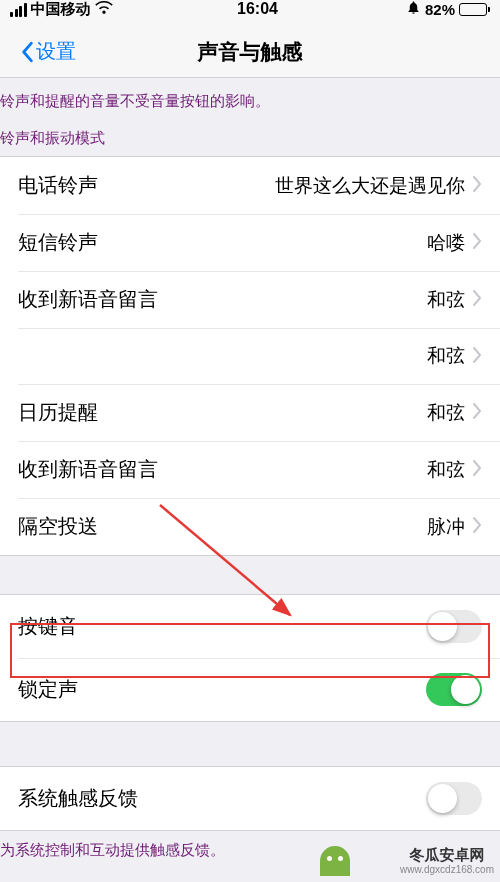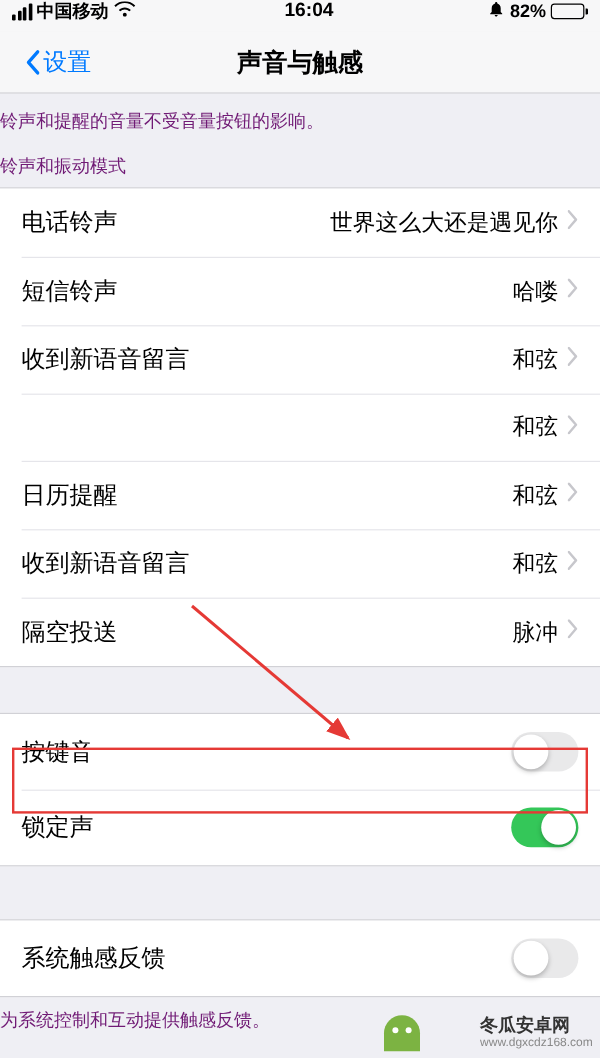--- a/index.html
+++ b/index.html
@@ -32,21 +32,21 @@
   .toggle .knob { width:29px; height:29px; border-radius:50%; background:#fff; position:absolute; top:2px; left:2px; box-shadow:0 2px 4px rgba(0,0,0,.25); transition:.2s; }
   .toggle.on { background:#34c759; }
   .toggle.on .knob { left:25px; }
   .gap { height:38px; }
   .highlight-box { position:absolute; border:2px solid #e53935; pointer-events:none; }
   .arrow-svg { position:absolute; pointer-events:none; }
   .watermark { position:absolute; right:6px; bottom:6px; display:flex; align-items:center; gap:6px; }
   .watermark-logo { width:30px; height:30px; background:#7cb342; border-radius:50% 50% 0 0; position:relative; }
   .watermark-logo::before, .watermark-logo::after { content:""; position:absolute; top:10px; width:5px; height:5px; background:#fff; border-radius:50%; }
   .watermark-logo::before { left:7px; } .watermark-logo::after { right:7px; }
-  .watermark-text { text-align:left; line-height:1.1;margin-left:44px; }
+  .watermark-text { text-align:center; line-height:1.1;margin-left:44px; }
   .watermark-text .t1 { font-size:15px; font-weight:600; color:#333; }
   .watermark-text .t2 { font-size:10px; color:#888; }
 </style>
 </head>
 <body>
 
 <div class="status-bar">
   <div class="status-left">
     <span class="signal-bars">
         <span></span>

